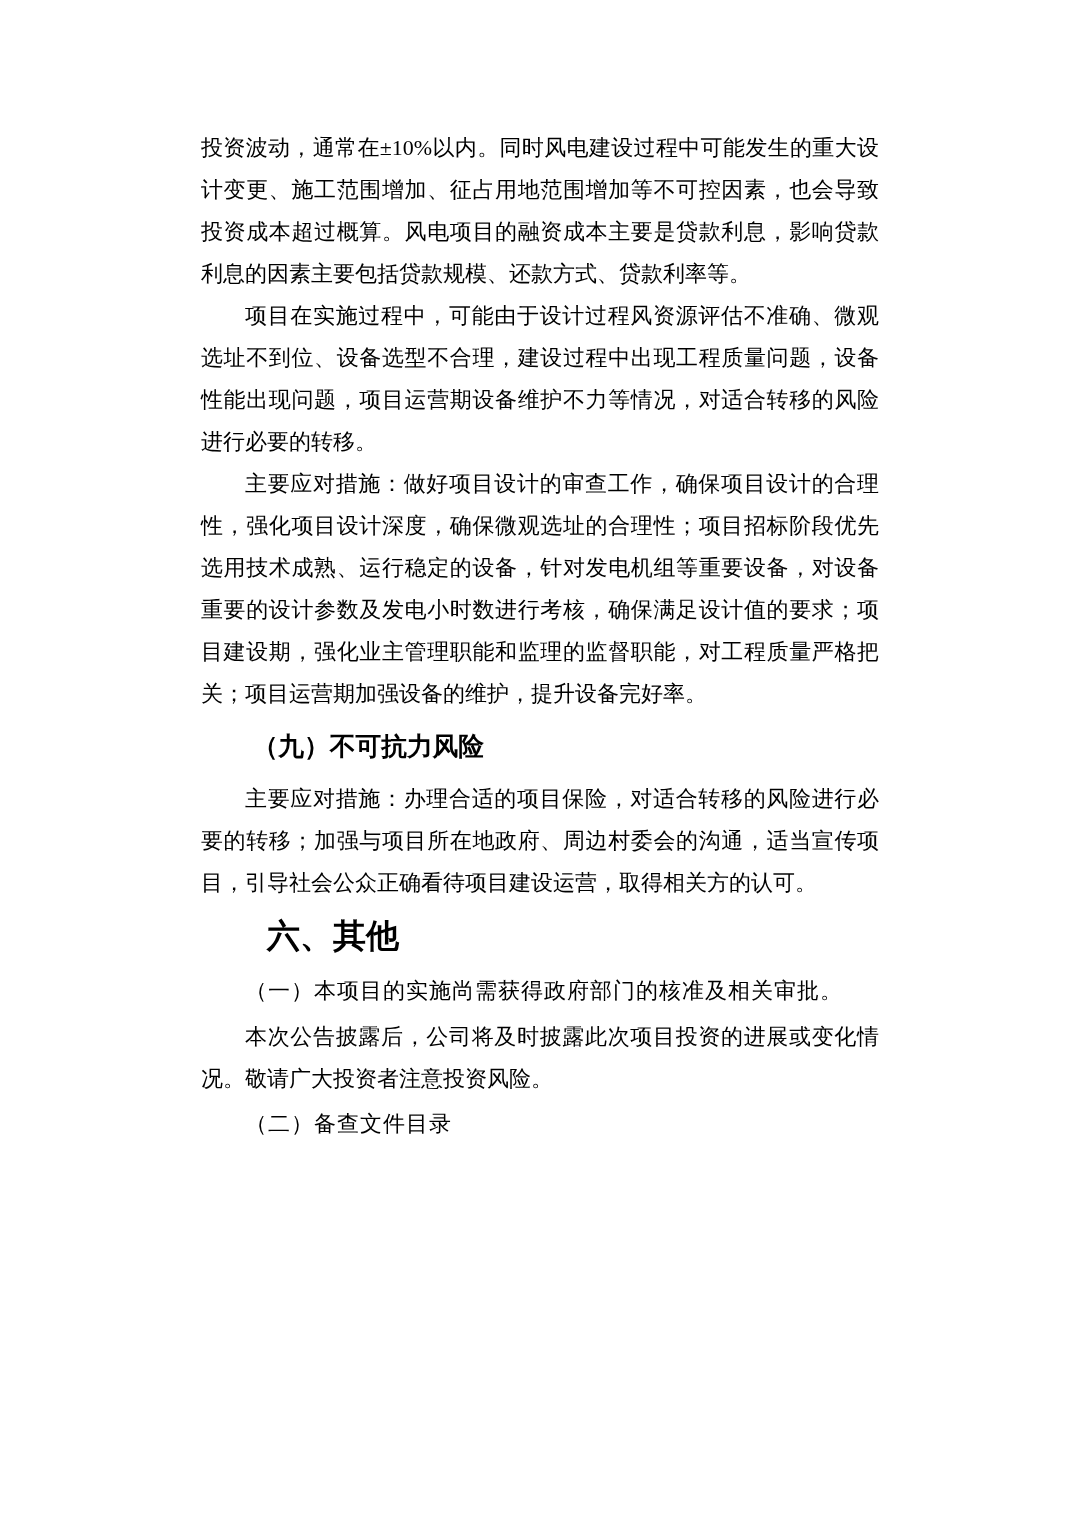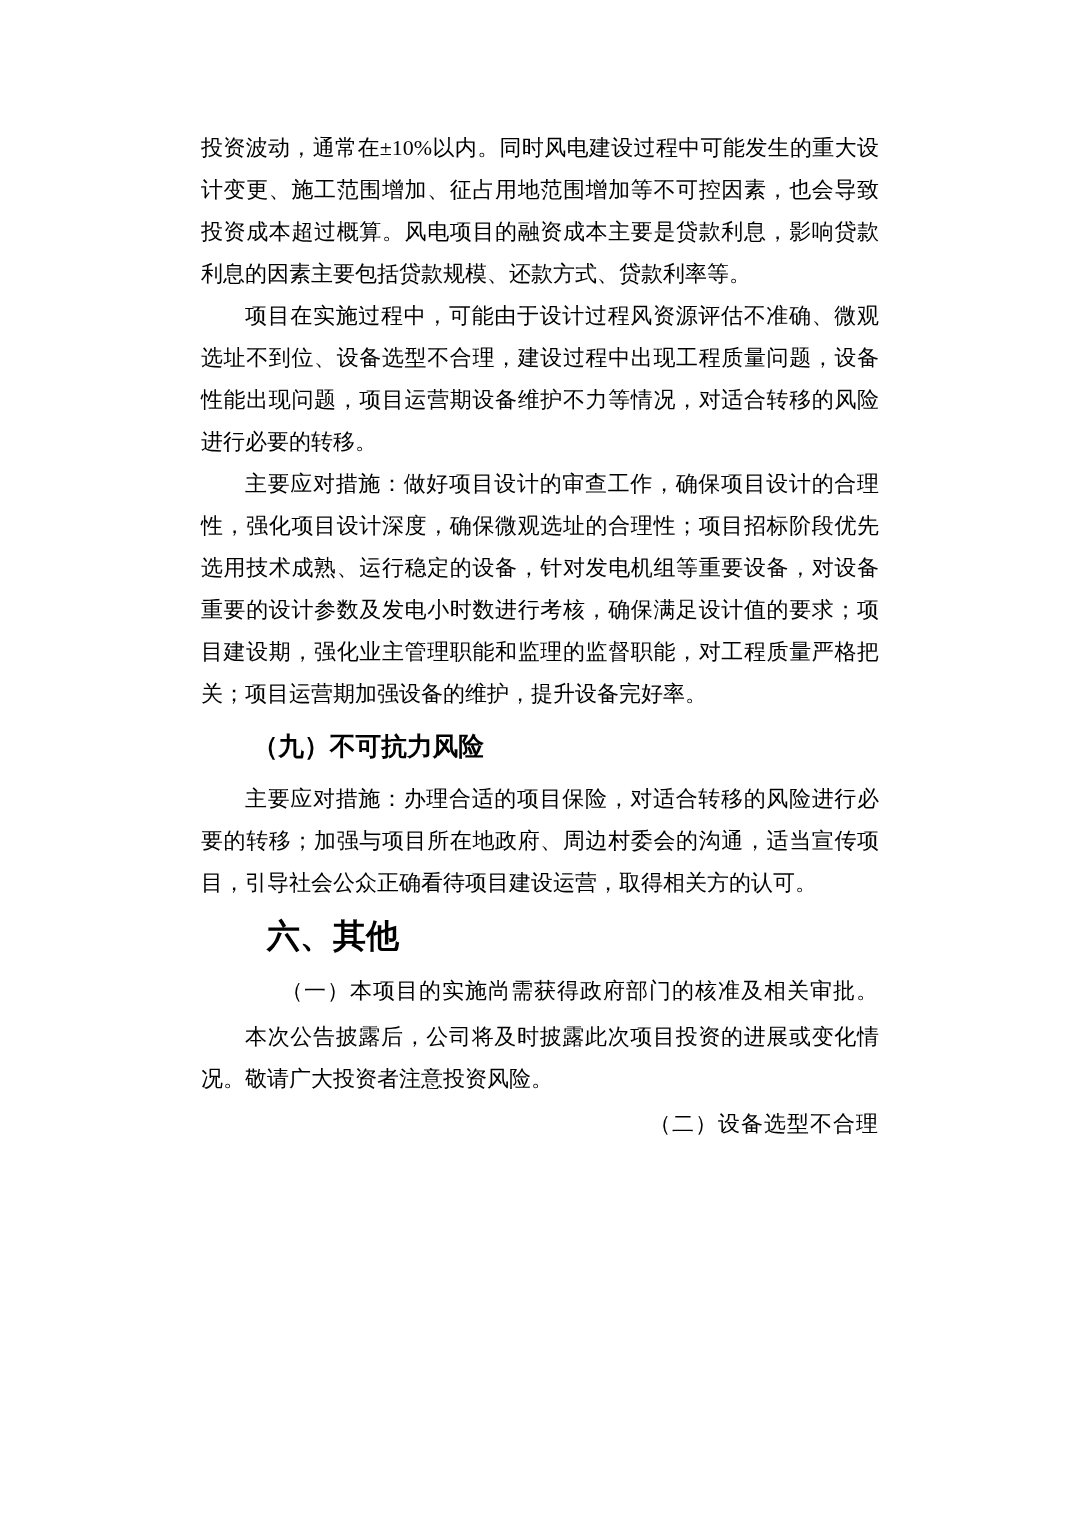--- a/index.html
+++ b/index.html
@@ -43,21 +43,21 @@
     line-height: 42px;
     font-weight: bold;
     font-family: "Liberation Sans", "DejaVu Sans", sans-serif;
     text-align: left;
     text-indent: 2em;
   }
   .kai {
     margin: 3px 0 4px 0;
     line-height: 42px;
     text-indent: 2em;
-    text-align: right;
+    text-align: left;
     letter-spacing: 1px;
   }
 </style>
 </head>
 <body>
 
 <div class="page">
   <p class="para no-indent">投资波动，通常在±10%以内。同时风电建设过程中可能发生的重大设计变更、施工范围增加、征占用地范围增加等不可控因素，也会导致投资成本超过概算。风电项目的融资成本主要是贷款利息，影响贷款利息的因素主要包括贷款规模、还款方式、贷款利率等。</p>
 
 
@@ -70,14 +70,14 @@
 
 
   <p class="para">主要应对措施：办理合适的项目保险，对适合转移的风险进行必要的转移；加强与项目所在地政府、周边村委会的沟通，适当宣传项目，引导社会公众正确看待项目建设运营，取得相关方的认可。</p>
 
   <h2 class="section-heading">六、其他</h2>
 
   <p class="kai">（一）本项目的实施尚需获得政府部门的核准及相关审批。</p>
 
   <p class="para">本次公告披露后，公司将及时披露此次项目投资的进展或变化情况。敬请广大投资者注意投资风险。</p>
 
-  <p class="kai">（二）设备选型不合理</p>
+  <p class="kai">（二）备查文件目录</p>
 </div>
 
 </body></html>

